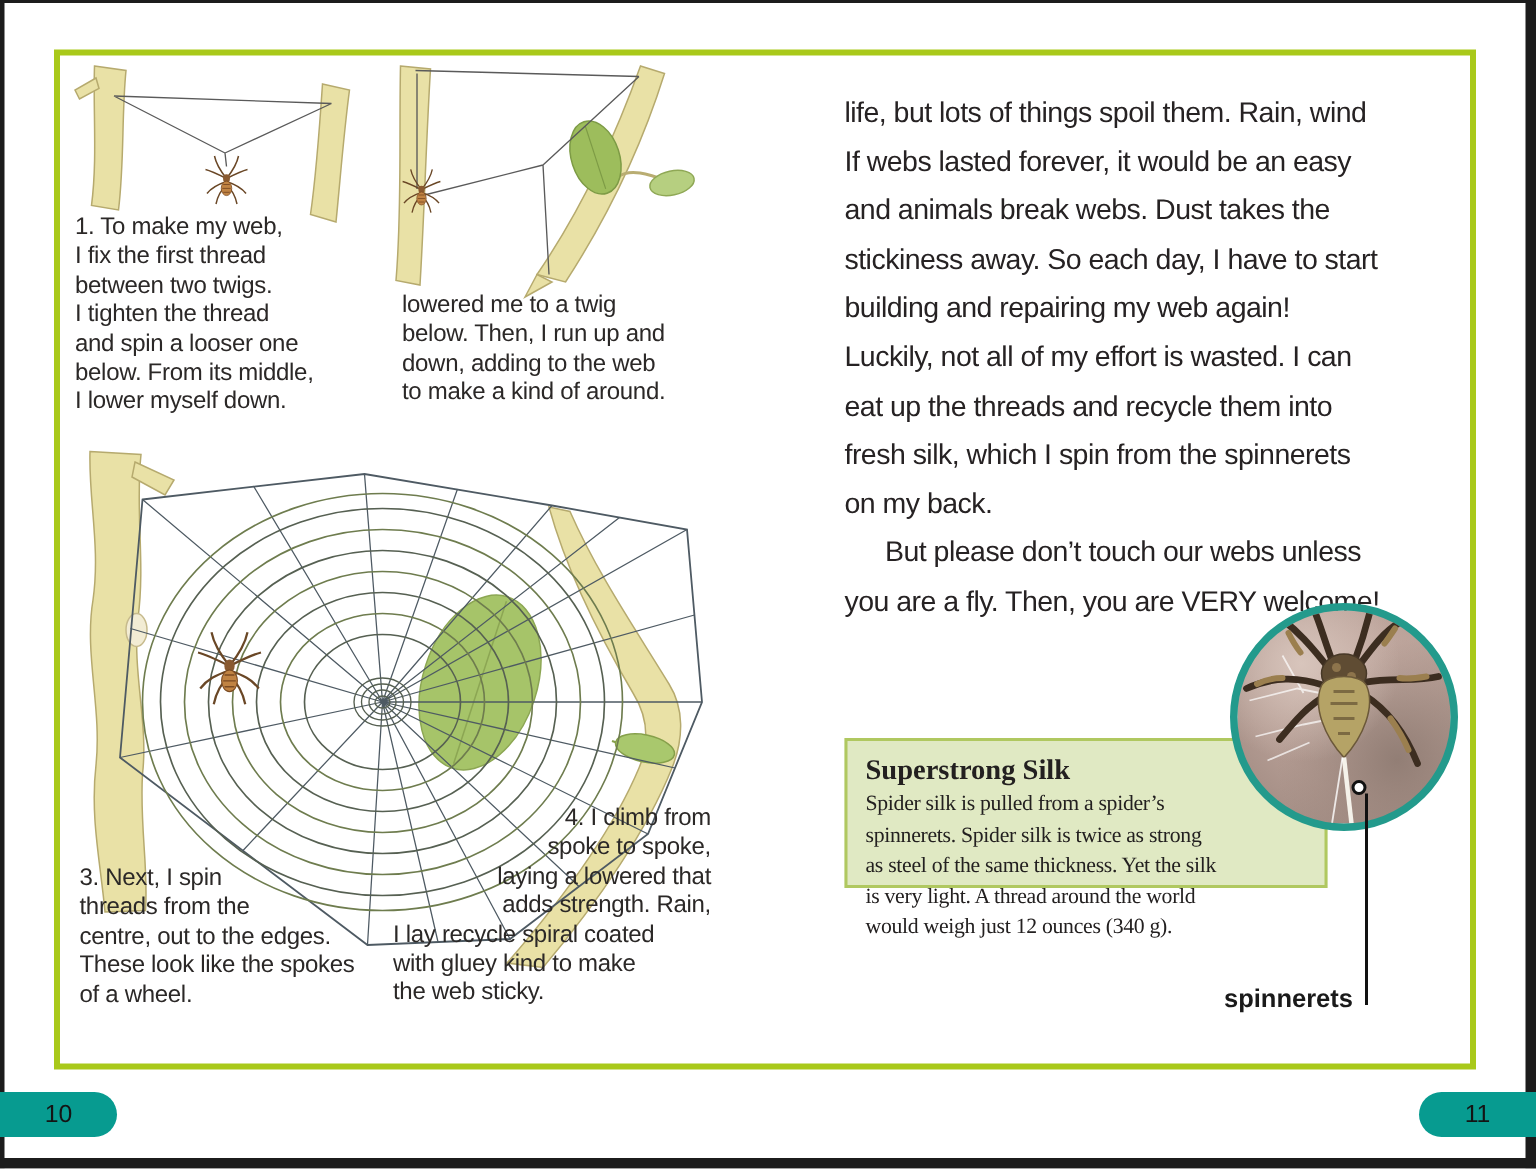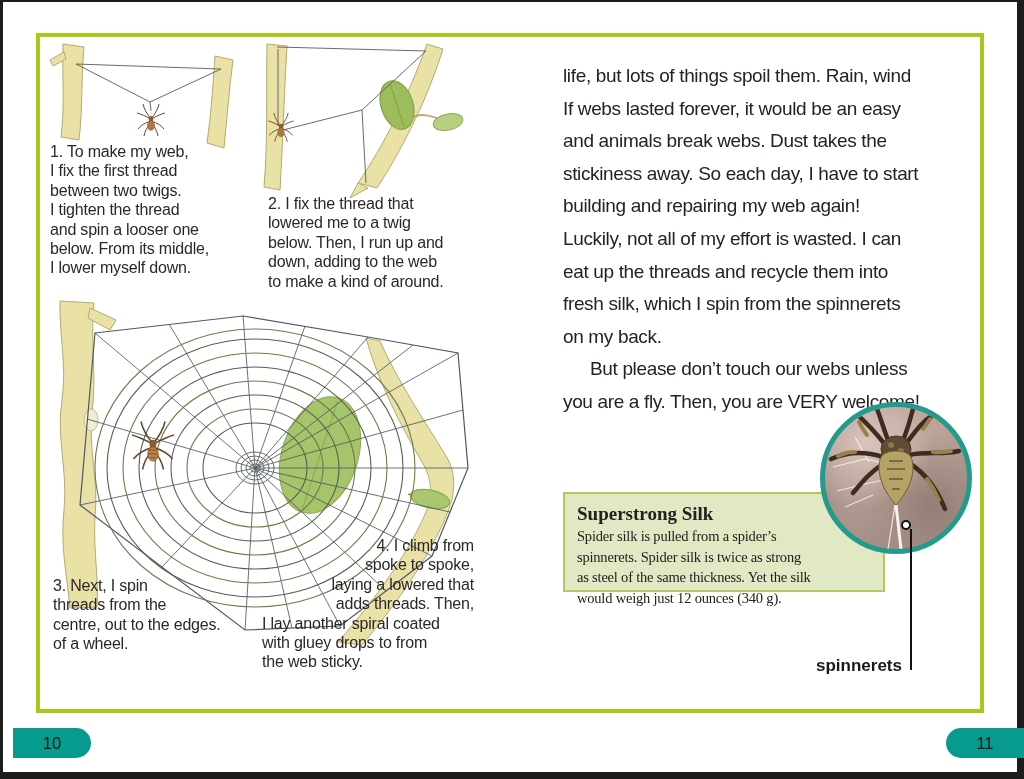--- a/index.html
+++ b/index.html
@@ -35,21 +35,21 @@
       radial-gradient(circle at 30% 25%, #d8c5bc 0%, rgba(216,197,188,0) 45%),
       radial-gradient(circle at 75% 70%, #927e75 0%, rgba(146,126,117,0) 55%),
       radial-gradient(circle at 60% 30%, #c5aca3 0%, #b29a91 60%, #9b867d 100%);}
   .photo svg{position:absolute;left:0;top:0;}
 
   .pointer-line{position:absolute;left:910px;top:529px;width:2px;height:141px;background:#111;z-index:4;}
   .pointer-dot{position:absolute;left:901px;top:520px;width:10px;height:10px;border:2px solid #111;border-radius:50%;background:#fff;z-index:5;}
   .pointer-label{position:absolute;left:752px;top:656px;width:150px;text-align:right;font-size:17px;font-weight:bold;color:#1a1a1a;z-index:4;}
 
   .page-tab{position:absolute;top:728px;width:78px;height:30px;background:var(--teal);color:#141414;font-size:16.5px;display:flex;align-items:center;justify-content:center;}
-  .tab-left{left:0;border-radius:0 16px 16px 0;margin-left:13px;}
+  .tab-left{left:0;border-radius:0 16px 16px 0;}
   .tab-right{left:946px;border-radius:16px 0 0 16px;}
 </style>
 </head>
 <body>
 
 <div class="spread">
 
   <div class="edge top"></div>
   <div class="edge left"></div>
   <div class="edge right"></div>
@@ -127,39 +127,39 @@
   <div class="caption cap1">
       <div>1. To make my web,</div>
       <div>I fix the first thread</div>
       <div>between two twigs.</div>
       <div>I tighten the thread</div>
       <div>and spin a looser one</div>
       <div>below. From its middle,</div>
       <div>I lower myself down.</div>
     </div>
   <div class="caption cap2">
-      <div>2. I fix the thread that</div>
       <div>lowered me to a twig</div>
       <div>below. Then, I run up and</div>
       <div>down, adding to the web</div>
       <div>to make a kind of around.</div>
     </div>
   <div class="caption cap3">
       <div>3. Next, I spin</div>
       <div>threads from the</div>
       <div>centre, out to the edges.</div>
+      <div>These look like the spokes</div>
       <div>of a wheel.</div>
     </div>
   <div class="caption cap4">
       <div>4. I climb from</div>
       <div>spoke to spoke,</div>
       <div>laying a lowered that</div>
-      <div>adds threads. Then,</div>
-      <div>I lay another spiral coated</div>
-      <div>with gluey drops to from</div>
+      <div>adds strength. Rain,</div>
+      <div>I lay recycle spiral coated</div>
+      <div>with gluey kind to make</div>
       <div>the web sticky.</div>
     </div>
 
   <div class="story">
       <div>life, but lots of things spoil them. Rain, wind</div>
       <div>If webs lasted forever, it would be an easy</div>
       <div>and animals break webs. Dust takes the</div>
       <div>stickiness away. So each day, I have to start</div>
       <div>building and repairing my web again!</div>
       <div>Luckily, not all of my effort is wasted. I can</div>
@@ -169,20 +169,21 @@
       <div>But please don’t touch our webs unless</div>
       <div>you are a fly. Then, you are VERY welcome!</div>
     </div>
 
   <div class="fact-box">
     <div class="fb-title">Superstrong Silk</div>
     <div class="fb-body">
         <div>Spider silk is pulled from a spider’s</div>
         <div>spinnerets. Spider silk is twice as strong</div>
         <div>as steel of the same thickness. Yet the silk</div>
+        <div>is very light. A thread around the world</div>
         <div>would weigh just 12 ounces (340 g).</div>
       </div>
   </div>
 
   <div class="photo">
     <svg width="142" height="142" viewBox="0 0 142 142">
       <path d="M8,60 L40,52 L70,58 M12,84 L44,76 L74,70 M30,30 L44,55 M20,100 L48,88" stroke="rgba(255,255,255,0.7)" stroke-width="1.2" fill="none"></path>
       <g stroke="#3c2d20" stroke-width="4.5" stroke-linecap="round" fill="none">
         <path d="M62,40 C48,22 40,14 30,6"></path>
         <path d="M64,36 C58,20 56,12 52,2"></path>

